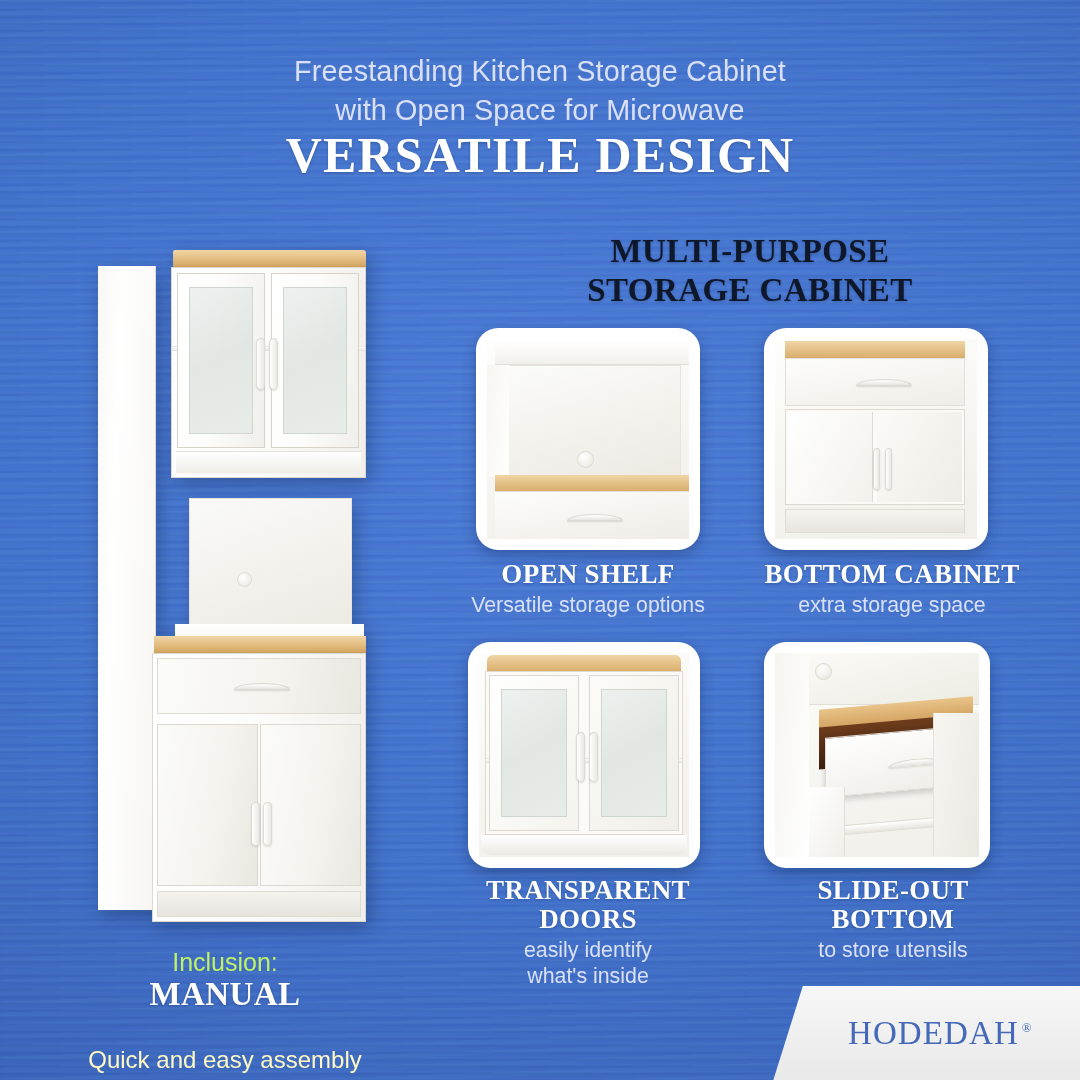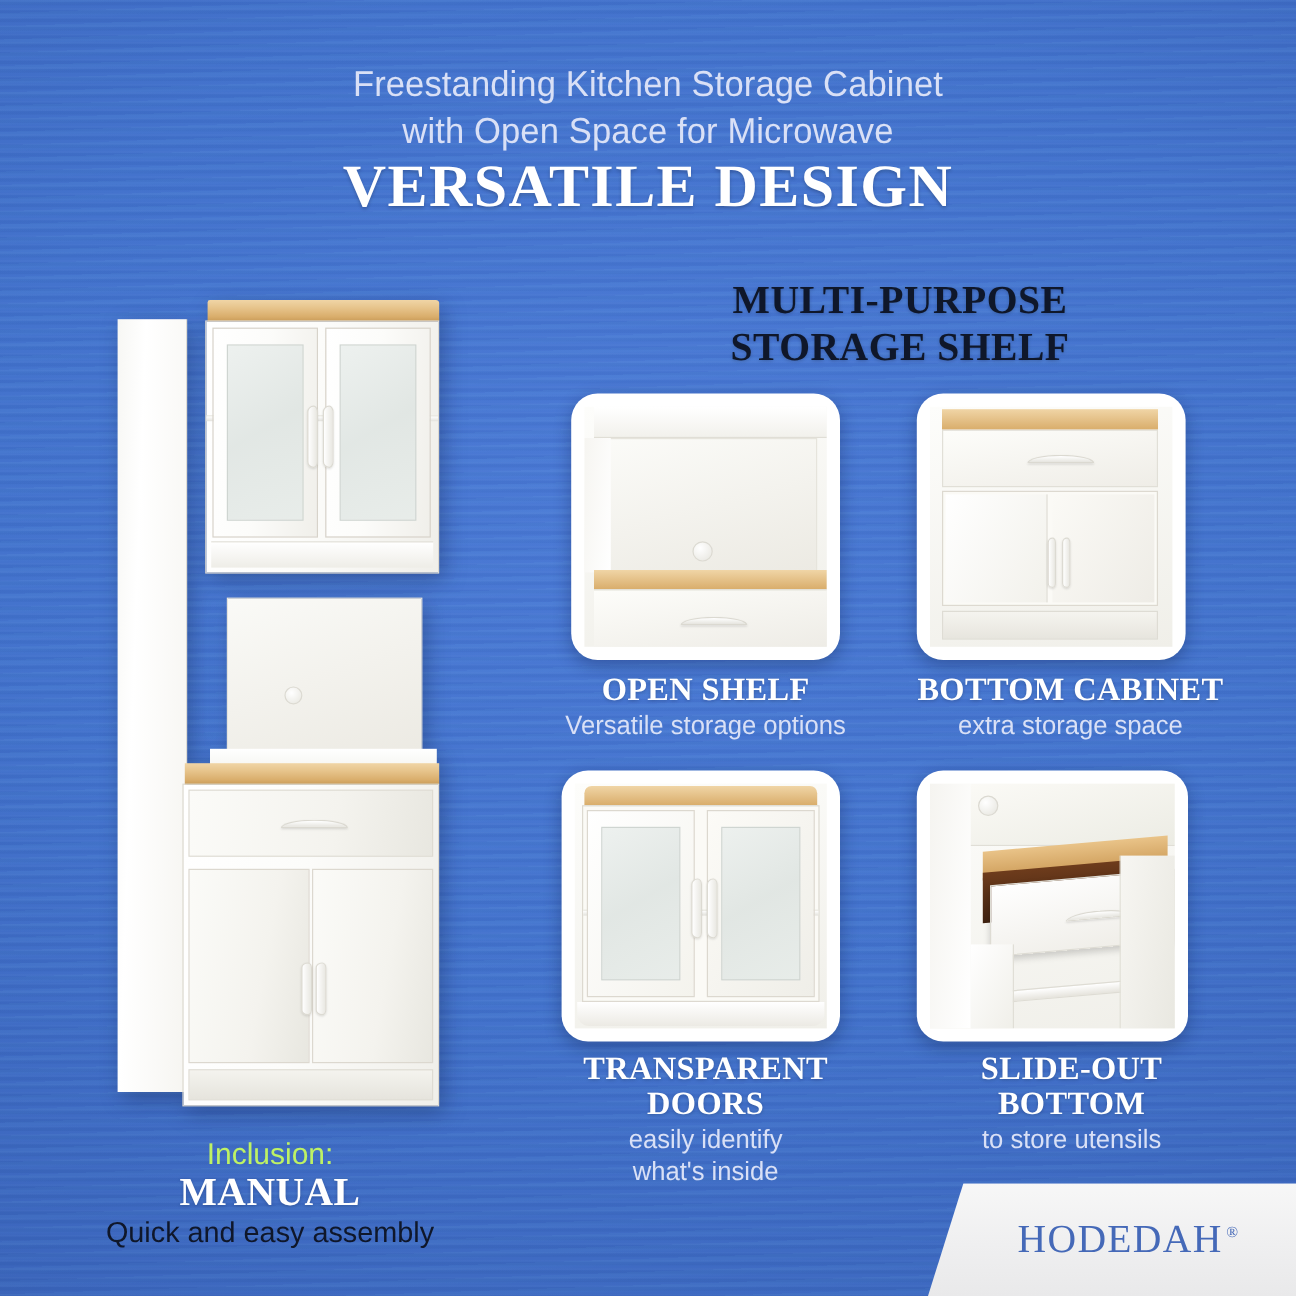--- a/index.html
+++ b/index.html
@@ -126,21 +126,21 @@
     font-family:"Liberation Sans", sans-serif; font-weight:400;
     font-size:22px; line-height:1.20; color:#d9e0f6; margin-top:3px;
     transform:scaleX(.97); transform-origin:center;
   }
 
   
   #inclusion { position:absolute; left:20px; width:410px; top:948px; text-align:center; z-index:6; }
   #inc-label { font-size:25px; color:#bef264; font-family:"Liberation Sans",sans-serif; line-height:1.12; }
   #inc-name  { font-family:"Liberation Serif", serif; font-weight:700; font-size:33px;
                color:#ffffff; line-height:1.14; letter-spacing:.4px; text-shadow:0 1px 3px rgba(0,0,0,.2); }
-  #inc-note  { font-size:24px; color:#0f172a; font-family:"Liberation Sans",sans-serif; line-height:1.15; }
+  #inc-note  { font-size:24px; color:#fef9c3; font-family:"Liberation Sans",sans-serif; line-height:1.15;margin-top:32px; }
 
   
   #brand-panel {
     position:absolute; left:752px; top:986px; width:328px; height:94px; z-index:7;
     background:linear-gradient(180deg,#f7f7f7 0%,#efeff0 55%,#e9e9ea 100%);
     clip-path:polygon(6.5% 100%, 15.5% 0%, 100% 0%, 100% 100%);
     box-shadow:-2px -2px 7px rgba(10,26,64,.18);
   }
   #brand-text {
     position:absolute; left:96px; top:29px;
@@ -157,21 +157,21 @@
 <div id="header">
   <div id="sub-wrap">
     <div class="subline">Freestanding Kitchen Storage Cabinet</div>
     <div class="subline">with Open Space for Microwave</div>
   </div>
   <div id="title">VERSATILE DESIGN</div>
 </div>
 
 <div id="section-heading">
   <div>MULTI-PURPOSE</div>
-  <div>STORAGE SHELF</div>
+  <div>STORAGE CABINET</div>
 </div>
 
 <div id="hero">
   <div id="hero-side" class="wh"></div>
 
   <div id="hero-upper">
     <div id="hero-top-wood" class="wood"></div>
     <div id="hero-upper-body" class="wh">
       <div class="shelf-line" style="top:78px;"></div>
       <div class="gdoor wh" style="left:5px;">

